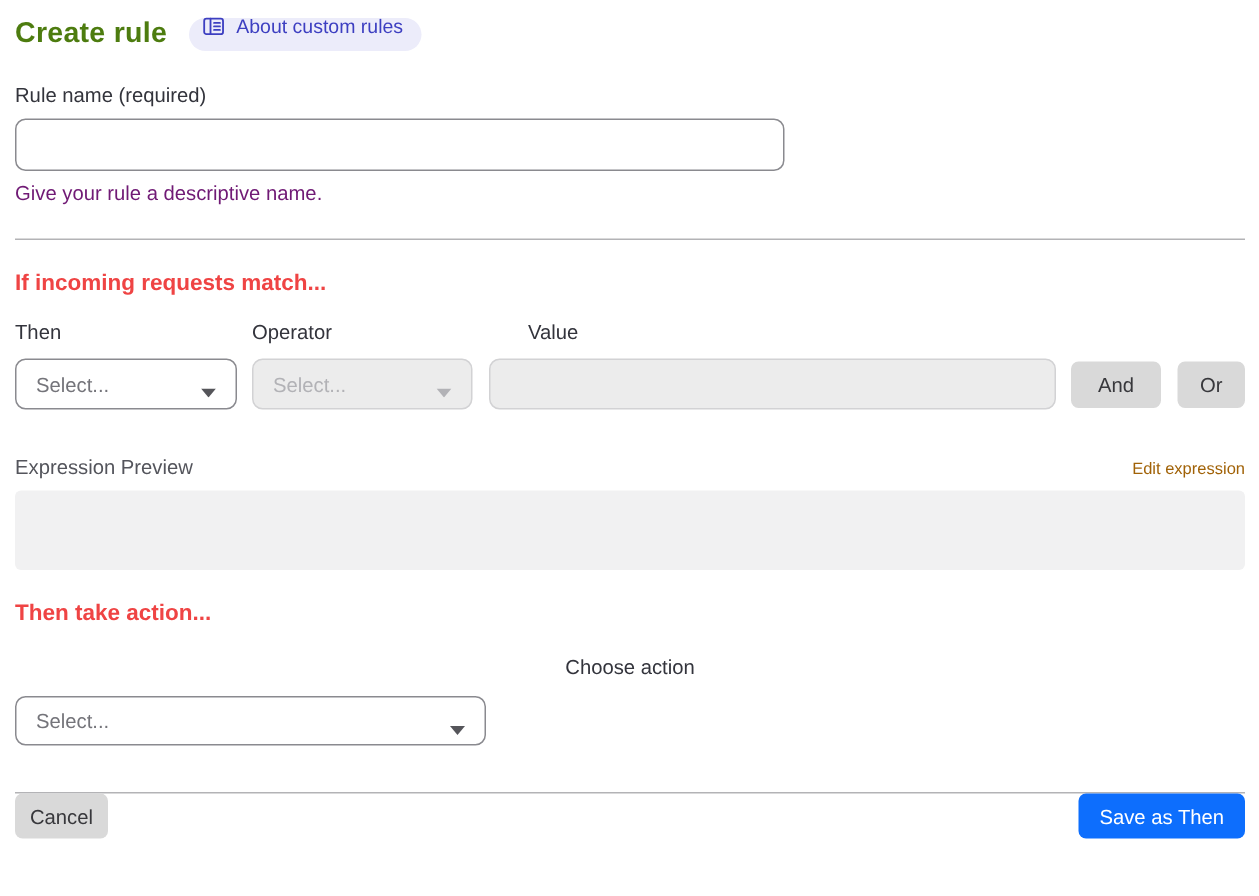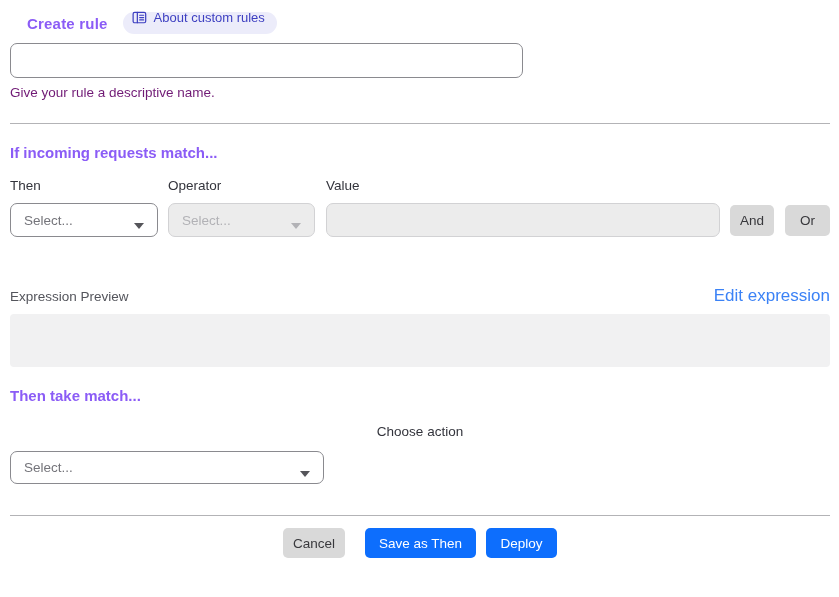--- a/index.html
+++ b/index.html
@@ -12,25 +12,24 @@
     position: relative;
     width: 839px;
     height: 597px;
     background: #ffffff;
     padding: 11px 9px 0 10px;
     overflow: hidden;
   }
   
   .header-row { display: flex; align-items: center; gap: 15px; height: 24px; }
   .page-title {
-    font-size: 15px;
+    font-size: 19px;
     font-weight: bold;
-    color: #8b5cf6;
+    color: #4d7c0f;
     letter-spacing: 0.2px;
-    margin-left: 17px;
   }
   .about-badge {
     display: inline-flex;
     align-items: center;
     gap: 7px;
     background: #ececfa;
     color: #3d3fc1;
     border: none;
     border-radius: 11px;
     height: 22px;
@@ -70,32 +69,32 @@
   .divider {
     height: 1px;
     background: #b3b3b6;
     border: none;
     margin-top: 23px;
   }
   
   .section-heading {
     font-size: 15px;
     font-weight: bold;
-    color: #8b5cf6;
+    color: #ef4444;
     margin-top: 20px;
   }
   .labels-row {
     display: flex;
     margin-top: 17px;
     font-size: 13.5px;
     color: #33343c;
   }
   .labels-row .lbl-field { width: 158px; }
   .labels-row .lbl-operator { width: 158px; }
-  .labels-row .lbl-value { flex: 1; }
+  .labels-row .lbl-value { flex: 1; margin-left: 26px; }
   .controls-row { display: flex; margin-top: 10px; align-items: center; }
   .select-box {
     display: flex;
     align-items: center;
     justify-content: space-between;
     height: 34px;
     border-radius: 7px;
     padding: 0 13px;
     font-size: 13.5px;
     cursor: pointer;
@@ -129,34 +128,34 @@
   .gray-btn {
     height: 31px;
     border: none;
     border-radius: 5px;
     background: #d9d9d9;
     color: #38383c;
     font-size: 13.5px;
     font-family: inherit;
     cursor: pointer;
   }
-  .and-btn { width: 44px; margin-left: 10px; }
+  .and-btn { width: 60px; margin-left: 10px; }
   .or-btn  { width: 45px; margin-left: 11px; }
   
   .expression-row {
     display: flex;
     justify-content: space-between;
     align-items: baseline;
-    margin-top: 49px;
+    margin-top: 31px;
     text-align: right;
   }
   .expression-label { font-size: 13.5px; color: #54555c; }
   .edit-expression-link {
-    font-size: 17px;
-    color: #3b82f6;
+    font-size: 11px;
+    color: #a16207;
     text-decoration: none;
     cursor: pointer;
   }
   .expression-box {
     margin-top: 8px;
     height: 53px;
     background: #f1f1f2;
     border-radius: 4px;
     padding: 8px 10px;
     font-size: 13.5px;
@@ -166,23 +165,23 @@
   .action-select {
     margin-top: 12px;
     width: 314px;
     height: 33px;
   }
   .choose-label { margin-top: 20px; text-align: center; }
   
   .footer-divider { margin-top: 31px; }
   .footer-row {
     display: flex;
-    justify-content: center;
+    justify-content: space-between;
     align-items: center;
-    margin-top: 12px;
+    margin-top: 0;
   }
   .footer-btn {
     height: 30px;
     border: none;
     border-radius: 5px;
     font-size: 13.5px;
     font-family: inherit;
     cursor: pointer;
   }
   .cancel-btn { width: 62px; background: #d9d9d9; color: #38383c; }
@@ -204,20 +203,21 @@
           <line x1="5.7" y1="2.6" x2="5.7" y2="13.6"></line>
           <line x1="8.2" y1="5.6" x2="12.4" y2="5.6"></line>
           <line x1="8.2" y1="8.1" x2="12.4" y2="8.1"></line>
           <line x1="8.2" y1="10.6" x2="12.4" y2="10.6"></line>
         </svg>
       </span>
       <span>About custom rules</span>
     </button>
   </div>
 
+  <label class="field-label">Rule name (required)</label>
   <input class="rule-name-input" type="text" value="" style="">
   <span class="helper-text">Give your rule a descriptive name.</span>
 
   <hr class="divider">
 
   <h2 class="section-heading">If incoming requests match...</h2>
 
   <div class="labels-row">
     <span class="lbl-field">Then</span>
     <span class="lbl-operator">Operator</span>
@@ -245,31 +245,30 @@
     <button class="gray-btn and-btn">And</button>
     <button class="gray-btn or-btn">Or</button>
   </div>
 
   <div class="expression-row">
     <span class="expression-label">Expression Preview</span>
     <a class="edit-expression-link">Edit expression</a>
   </div>
   <div class="expression-box"></div>
 
-  <h2 class="section-heading">Then take match...</h2>
+  <h2 class="section-heading">Then take action...</h2>
   <label class="field-label choose-label">Choose action</label>
   <div class="select-box select-enabled action-select">
     <span>Select...</span>
     <span class="caret">
       <svg width="10" height="6" viewBox="0 0 10 6">
           <path d="M0 0 L10 0 L5 6 Z" fill="#55555a"></path>
         </svg>
     </span>
   </div>
 
   <hr class="divider footer-divider">
   <div class="footer-row">
     <button class="footer-btn cancel-btn">Cancel</button>
     <button class="footer-btn primary-btn save-draft-btn">Save as Then</button>
-    <button class="footer-btn primary-btn deploy-btn">Deploy</button>
   </div>
 
 </div>
 
 </body></html>

